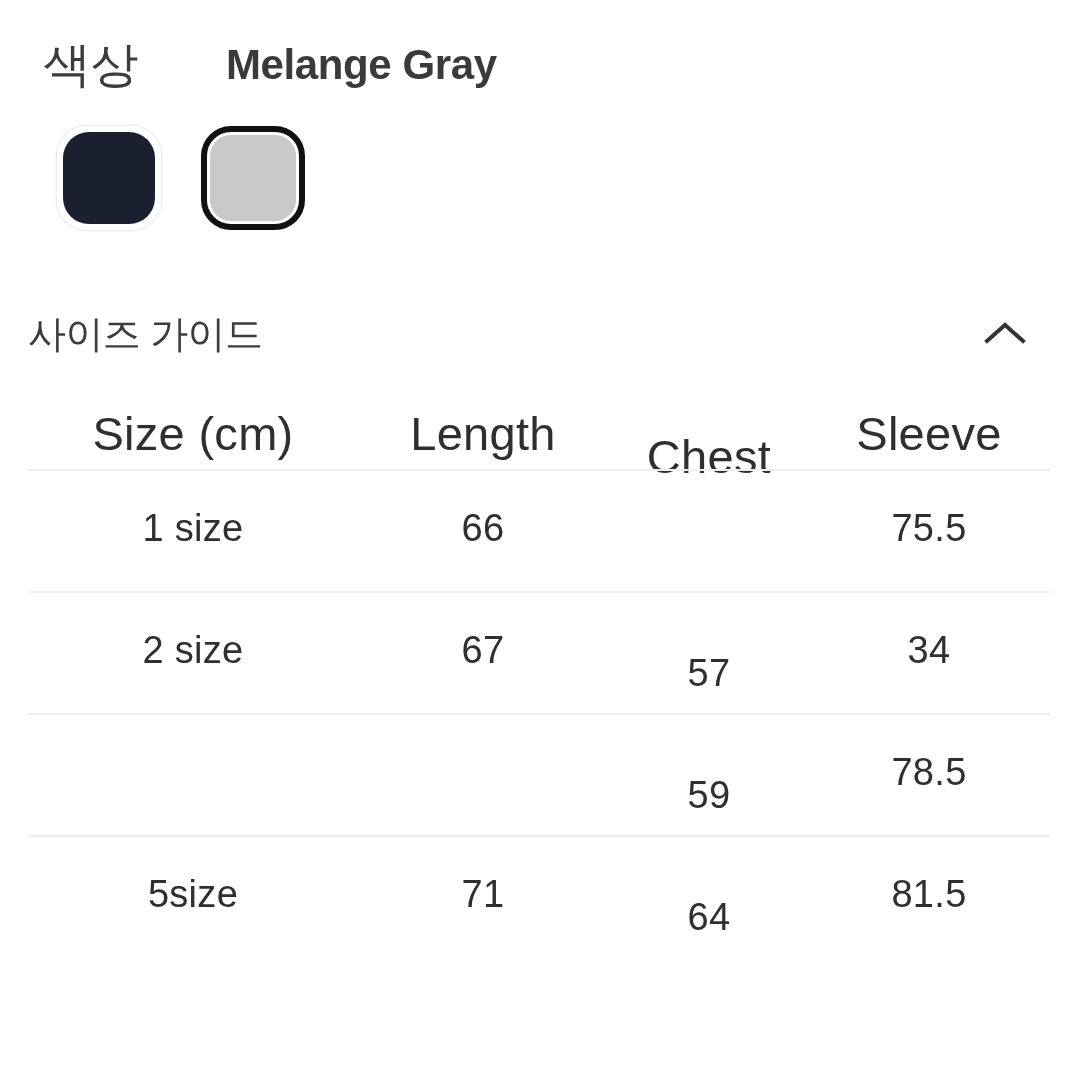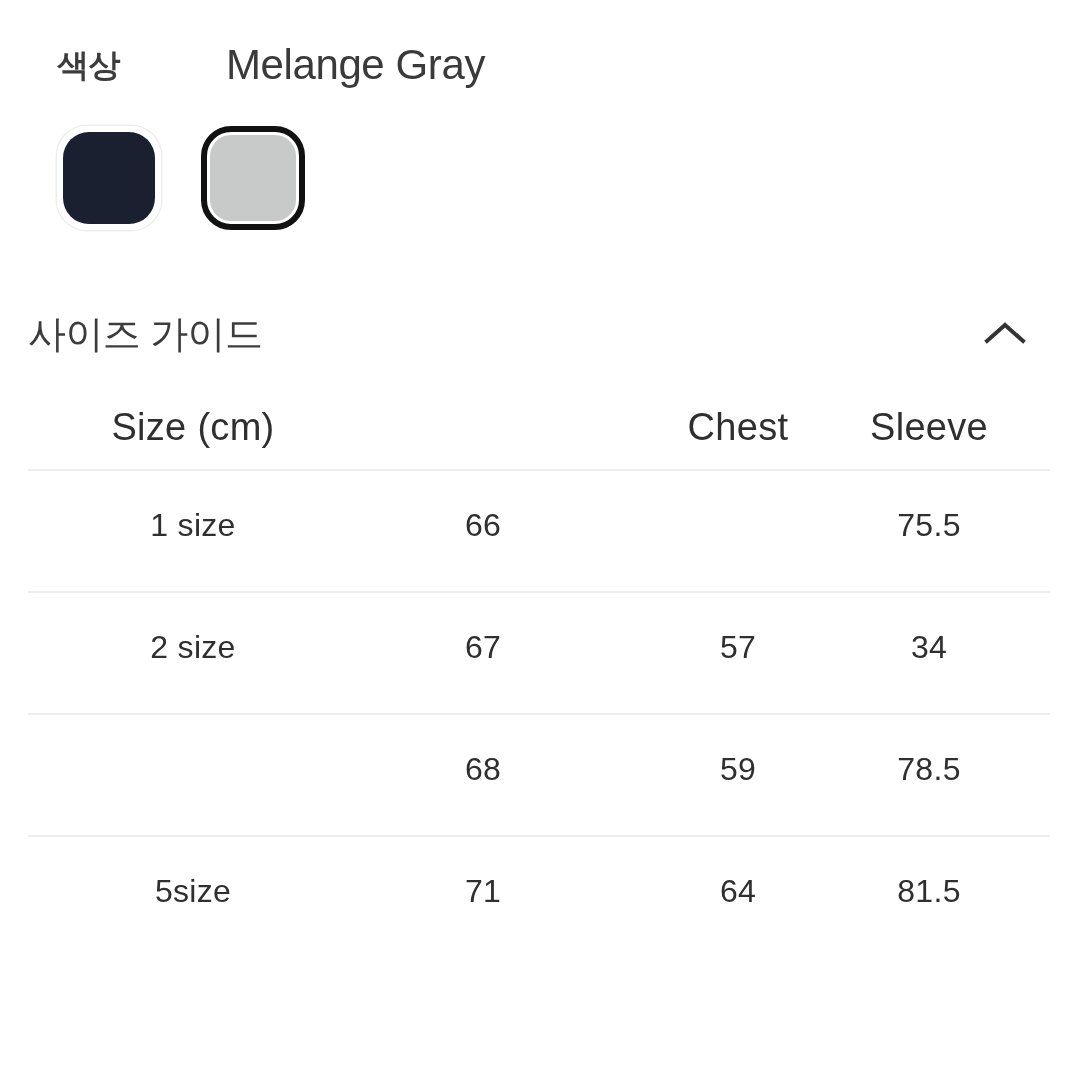--- a/index.html
+++ b/index.html
@@ -35,38 +35,38 @@
   .color-header {
     position: absolute;
     left: 0;
     top: 34px;
     height: 62px;
     width: 1077px;
   }
 
   .color-label {
     position: absolute;
-    left: 57px;
-    top: 0;
-    font-size: 32px;
+    left: 43px;
+    top: 0;
+    font-size: 48px;
     line-height: 62px;
     color: #3c3c3c;
-    font-weight: 700;
+    font-weight: 400;
     letter-spacing: -0.5px;
     white-space: nowrap;
   }
 
   .color-value {
     position: absolute;
     left: 226px;
     top: 0;
     font-size: 42px;
     line-height: 62px;
     color: #3a3a3a;
-    font-weight: 400;
+    font-weight: 700;
     letter-spacing: -0.4px;
     white-space: nowrap;
   }
 
   .swatch-row {
     position: absolute;
     left: 57px;
     top: 126px;
     display: flex;
     align-items: center;
@@ -181,36 +181,36 @@
     position: absolute;
     left: 28px;
     right: 27px;
     top: 0;
     height: 2px;
     background: #eeeeee;
   }
 
   .sg-cell {
     text-align: center;
-    font-size: 32px;
+    font-size: 38px;
     color: #2f2f2f;
     font-weight: 400;
     letter-spacing: 0.3px;
     white-space: nowrap;
   }
 
   .sg-row--head .sg-cell {
-    font-size: 38px;
+    font-size: 47px;
     color: #2f2f2f;
   }
 
   
   .col-0 { position: absolute; left: 63px;  width: 260px; }
   .col-1 { position: absolute; left: 373px; width: 220px; }
-  .col-2 { position: absolute; left: 633px; width: 210px; }
+  .col-2 { position: absolute; left: 604px; width: 210px; margin-top: 23px; }
   .col-3 { position: absolute; left: 824px; width: 210px; }
 
   .sg-row--head .col-0,
   .sg-row--head .col-1,
   .sg-row--head .col-2,
   .sg-row--head .col-3 { top: 24px; }
 
   .sg-row--body .col-0,
   .sg-row--body .col-1,
   .sg-row--body .col-2,
@@ -245,39 +245,39 @@
         <svg width="44" height="28" viewBox="0 0 44 28" aria-hidden="true">
           <polyline points="4,21 22,5 40,21" fill="none" stroke="#333333" stroke-width="4" stroke-linecap="square" stroke-linejoin="miter"></polyline>
         </svg>
       </div>
     </div>
 
     <div class="sg-table">
 
       <div class="sg-row sg-row--head">
         <div class="sg-cell col-0">Size (cm)</div>
+        <div class="sg-cell col-1">Length</div>
         <div class="sg-cell col-2">Chest</div>
         <div class="sg-cell col-3">Sleeve</div>
       </div>
 
       <div class="sg-row sg-row--body">
         <div class="sg-cell col-0">1 size</div>
         <div class="sg-cell col-1">66</div>
         <div class="sg-cell col-3">75.5</div>
       </div>
 
       <div class="sg-row sg-row--body">
         <div class="sg-cell col-0">2 size</div>
         <div class="sg-cell col-1">67</div>
         <div class="sg-cell col-2">57</div>
         <div class="sg-cell col-3">34</div>
       </div>
 
       <div class="sg-row sg-row--body">
-        <div class="sg-cell col-1">68</div>
         <div class="sg-cell col-2">59</div>
         <div class="sg-cell col-3">78.5</div>
       </div>
 
 
       <div class="sg-row sg-row--body">
         <div class="sg-cell col-0">5size</div>
         <div class="sg-cell col-1">71</div>
         <div class="sg-cell col-2">64</div>
         <div class="sg-cell col-3">81.5</div>

